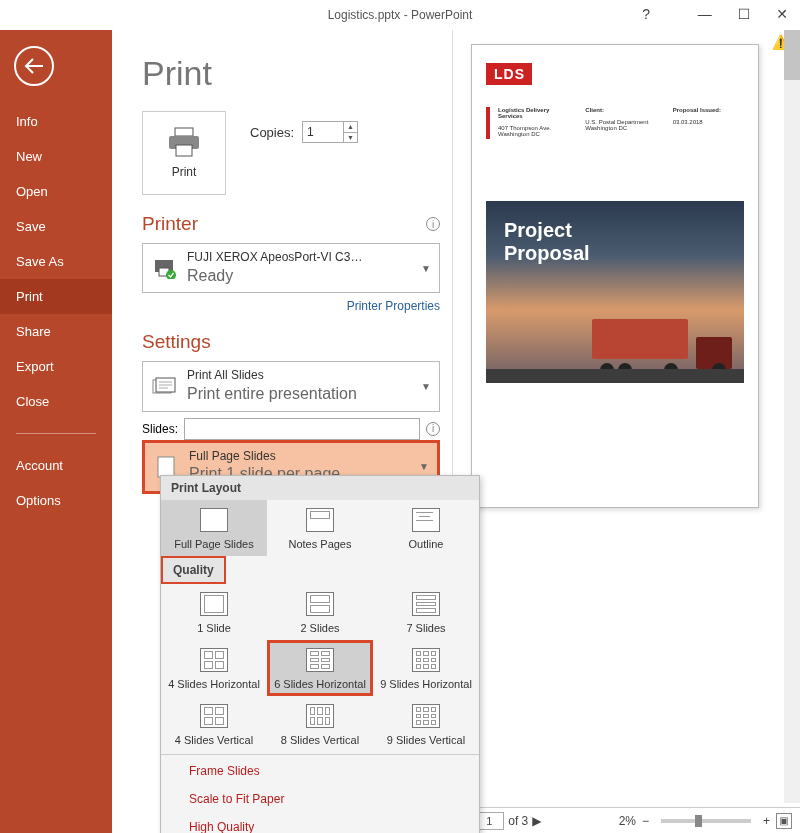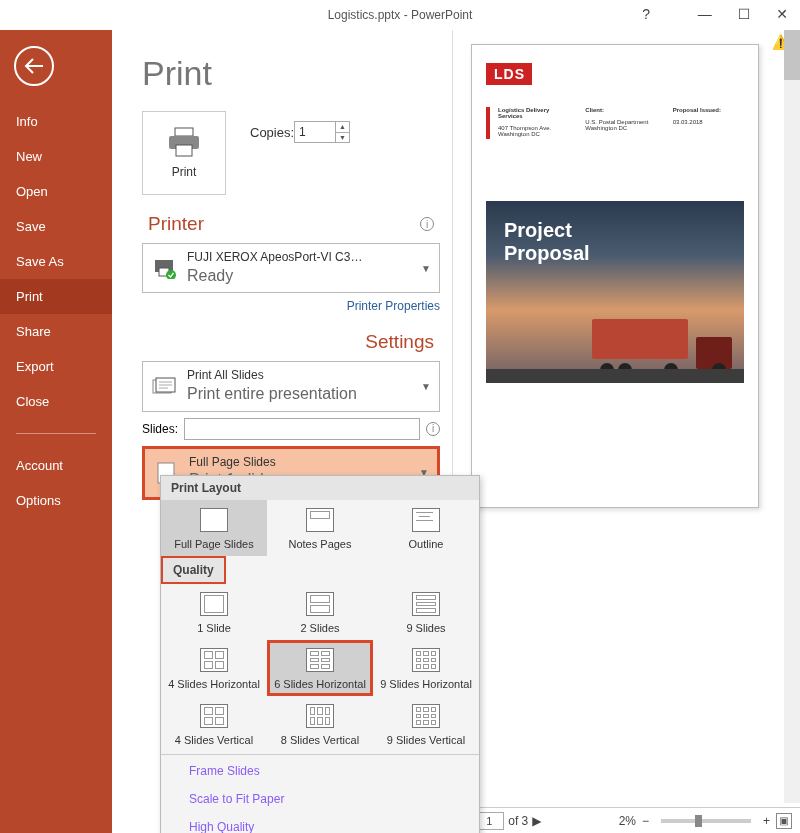--- a/index.html
+++ b/index.html
@@ -12,46 +12,46 @@
 .sidebar { width:112px; background:#b7472a; color:#fff; font-size:13px; padding-top:8px; position:relative; }
 .backbtn { width:40px; height:40px; border:2px solid #fff; border-radius:50%; margin:8px 0 18px 14px; display:flex; align-items:center; justify-content:center; font-size:20px; cursor:pointer; }
 .side-item { padding:10px 16px; cursor:pointer; }
 .side-item.active { background:#a33a1f; }
 .side-sep { border-top:1px solid rgba(255,255,255,.4); margin:14px 16px; }
 .content { flex:1; display:flex; position:relative; }
 .leftcol { width:340px; padding:24px 12px 8px 30px; }
 h1.pagetitle { font-weight:300; font-size:34px; color:#767676; margin-bottom:18px; }
 .printrow { display:flex; align-items:flex-start; gap:24px; }
 .printbtn { width:84px; height:84px; border:1px solid #ccc; display:flex; flex-direction:column; align-items:center; justify-content:center; gap:8px; font-size:12px; color:#333; cursor:pointer; }
-.copiesrow { display:flex; align-items:center; font-size:13px; color:#333; margin-top:10px; }
+.copiesrow { display:flex; align-items:center; gap:8px; font-size:13px; color:#333; margin-top:10px; }
 .copies-input { width:56px; height:22px; border:1px solid #aaa; position:relative; display:flex; align-items:center; padding:0 4px; font-size:12px; }
 .spinner { position:absolute; right:0; top:0; bottom:0; width:14px; border-left:1px solid #aaa; display:flex; flex-direction:column; }
 .spinner div { flex:1; display:flex; align-items:center; justify-content:center; font-size:7px; color:#555; cursor:pointer; }
 .spinner div:first-child { border-bottom:1px solid #aaa; }
-.section-head { color:#b7472a; font-size:19px; margin:18px 6px 8px; font-weight:400; display:flex; align-items:center; gap:0;justify-content:flex-end; }
+.section-head { color:#b7472a; font-size:19px; margin:18px 0 8px; font-weight:400; display:flex; align-items:center; gap:0; }
 .info-i { margin-left:auto; width:14px; height:14px; border:1px solid #888; border-radius:50%; font-size:10px; display:flex; align-items:center; justify-content:center; color:#888; }
 .combo { border:1px solid #bbb; background:#fff; display:flex; align-items:center; padding:6px 8px; gap:10px; position:relative; cursor:pointer; margin-bottom:6px; }
 .combo .ico { width:26px; display:flex; align-items:center; justify-content:center; }
 .combo .txt { flex:1; font-size:12px; color:#333; line-height:1.3; }
 .combo .sub { color:#666; font-size:16px; }
 .combo .dd { color:#666; font-size:10px; }
 .linkright { text-align:right; font-size:12px; color:#2a6099; cursor:pointer; margin:4px 0 2px; }
-.slidesrow { display:flex; align-items:center; gap:6px; font-size:12px; margin-bottom:6px; }
+.slidesrow { display:flex; align-items:center; gap:6px; font-size:12px; margin-bottom:0; }
 .slides-input { flex:1; height:22px; border:1px solid #aaa; }
 .combo.hl { border:3px solid #d9472a; background:#f6c2a3; }
 
 .ddpanel { position:absolute; left:160px; top:475px; width:320px; background:#f4f4f4; border:1px solid #bbb; box-shadow:2px 2px 6px rgba(0,0,0,.2); z-index:50; font-size:12px; }
 .ddhead { background:#e5e5e5; padding:5px 10px; color:#444; font-weight:600; }
 .ddhead.hl { display:inline-block; border:2px solid #d9472a; margin:0; }
 .ddgrid { display:flex; gap:0; }
 .ddcell { flex:1; text-align:center; padding:8px 4px 6px; cursor:pointer; }
 .ddcell.sel { background:#d0d0d0; }
 .ddcell.sel.hl { outline:3px solid #d9472a; outline-offset:-3px; }
 .ddcell .lbl { font-size:11px; color:#333; }
-.ddplain { padding:7px 28px; cursor:pointer; color:#8b5cf6; }
+.ddplain { padding:7px 28px; cursor:pointer; color:#b91c1c; }
 
 .preview { flex:1; border-left:1px solid #ddd; position:relative; display:flex; flex-direction:column; padding:14px 8px 0 18px; }
 .pvscroll { position:absolute; right:0; top:0; bottom:30px; width:16px; background:#f0f0f0; }
 .pvscroll .thumb { width:100%; height:50px; background:#c4c4c4; }
 .pvpage { border:1px solid #bbb; background:#fff; width:288px; height:464px; box-shadow:2px 2px 5px rgba(0,0,0,.15); display:flex; flex-direction:column; padding:18px 14px 0; }
 .lds { background:#c22; color:#fff; font-weight:700; font-size:14px; padding:3px 8px; width:46px; letter-spacing:1px; }
 .pvcols { display:flex; margin-top:22px; font-size:6px; color:#333; gap:16px; }
 .pvcols .c { flex:1; }
 .pvcols .c .h { font-weight:700; margin-bottom:6px; }
 .pvbar { width:4px; background:#c22; height:32px; margin-top:22px; }
@@ -290,21 +290,21 @@
           <div style="position:absolute;border:1px solid #999;width:20px;height:8px;left:3px;top:12px"></div>
         </div>
         <div class="lbl">2 Slides</div>
       </div>
       <div class="ddcell">
         <div style="width:28px;height:24px;border:1px solid #777;margin:0 auto 6px;background:#fff;position:relative;">
           <div style="position:absolute;border:1px solid #999;width:20px;height:4.666666666666667px;left:3px;top:2px"></div>
           <div style="position:absolute;border:1px solid #999;width:20px;height:4.666666666666667px;left:3px;top:8.666666666666668px"></div>
           <div style="position:absolute;border:1px solid #999;width:20px;height:4.666666666666667px;left:3px;top:15.333333333333334px"></div>
         </div>
-        <div class="lbl">9 Slides</div>
+        <div class="lbl">7 Slides</div>
       </div>
     </div>
   <div class="ddgrid" id="ddrow3">
       <div class="ddcell">
         <div style="width:28px;height:24px;border:1px solid #777;margin:0 auto 6px;background:#fff;position:relative;">
           <div style="position:absolute;border:1px solid #999;width:9px;height:8px;left:3px;top:2px"></div>
           <div style="position:absolute;border:1px solid #999;width:9px;height:8px;left:14px;top:2px"></div>
           <div style="position:absolute;border:1px solid #999;width:9px;height:8px;left:3px;top:12px"></div>
           <div style="position:absolute;border:1px solid #999;width:9px;height:8px;left:14px;top:12px"></div>
         </div>

